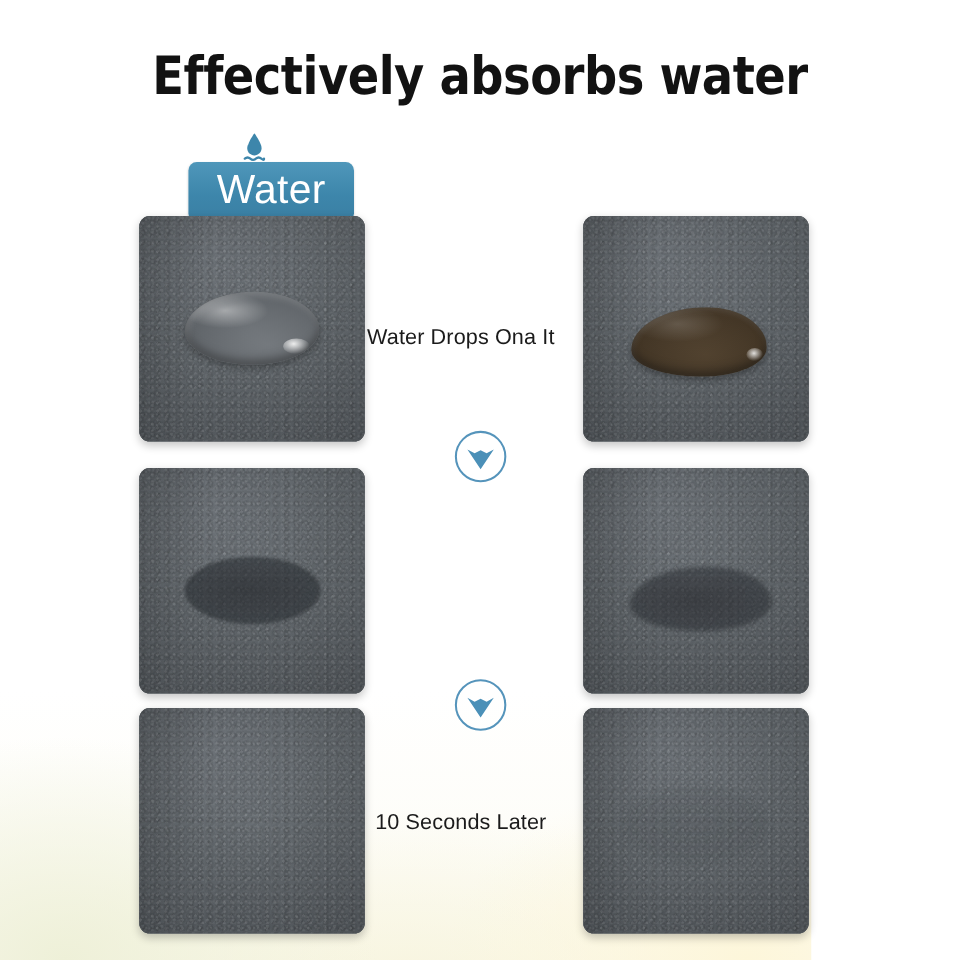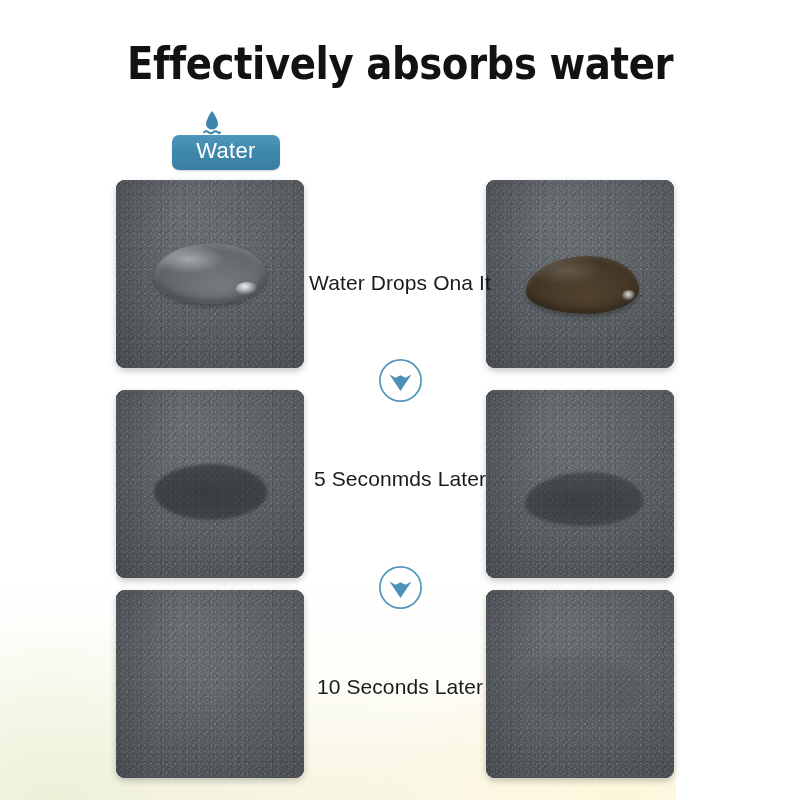--- a/index.html
+++ b/index.html
@@ -39,21 +39,21 @@
   #badge-group-coffee { left:478px;  top:105px; }
 
   .badge-icon { height:30px; display:block; margin:0 auto -3px; position:relative; }
 
   .badge-pill {
     display:inline-block;
     padding:2px 24px 5px;
     border-radius:7px;
     background:linear-gradient(#4f97ba 0%, #3d86ab 55%, #3a7fa3 100%);
     color:#ffffff;
-    font-size:22px;
+    font-size:34px;
     font-weight:400;
     letter-spacing:0.3px;
     line-height:1.25;
     box-shadow:0 1px 2px rgba(0,0,0,0.18);
     margin-left:28px;
   }
 
   
   .tile {
     position:absolute;
@@ -137,23 +137,23 @@
   .blob-faint {
     width:120px; height:66px;
     border-radius:50%;
     background:radial-gradient(ellipse 110% 110% at 50% 50%, rgba(30,34,38,0.17) 0%, rgba(40,45,50,0.07) 55%, rgba(50,55,60,0) 100%);
     filter:blur(3.5px);
   }
 
   
   .step-label {
     position:absolute;
-    left:300px; width:200px;
+    left:284px; width:200px;
     text-align:center;
-    font-size:21px;
+    font-size:18px;
     color:#1b1b1b;
     letter-spacing:0.1px;
     white-space:nowrap;
   }
   #step-label-0 { top:271px; }
   #step-label-1 { top:467px; }
   #step-label-2 { top:675px; }
 
   
   .arrow {
@@ -212,21 +212,20 @@
     <div class="vignette"></div>
   </div>
 
   <div class="tile" style="left:486px; top:590px;">
     <div class="surface"></div>
     <div class="blob blob-faint" style="left:34px; top:64px;"></div>
     <div class="vignette"></div>
   </div>
 
   <div class="step-label" id="step-label-0">Water Drops Ona It</div>
-  <div class="step-label" id="step-label-1">5 Seconmds Later</div>
   <div class="step-label" id="step-label-2">10 Seconds Later</div>
 
   <div class="arrow" id="arrow-0">
     <svg width="45" height="45" viewBox="0 0 45 45">
       <circle cx="22.5" cy="22.5" r="20.6" fill="none" stroke="#5594bb" stroke-width="1.7"></circle>
       <path d="M11.5 16.5 L22.5 33 L33.5 16.5 L27.5 19.8 L22.5 17.2 L17.5 19.8 Z" fill="#4b90b8"></path>
     </svg>
   </div>
 
   <div class="arrow" id="arrow-1">

